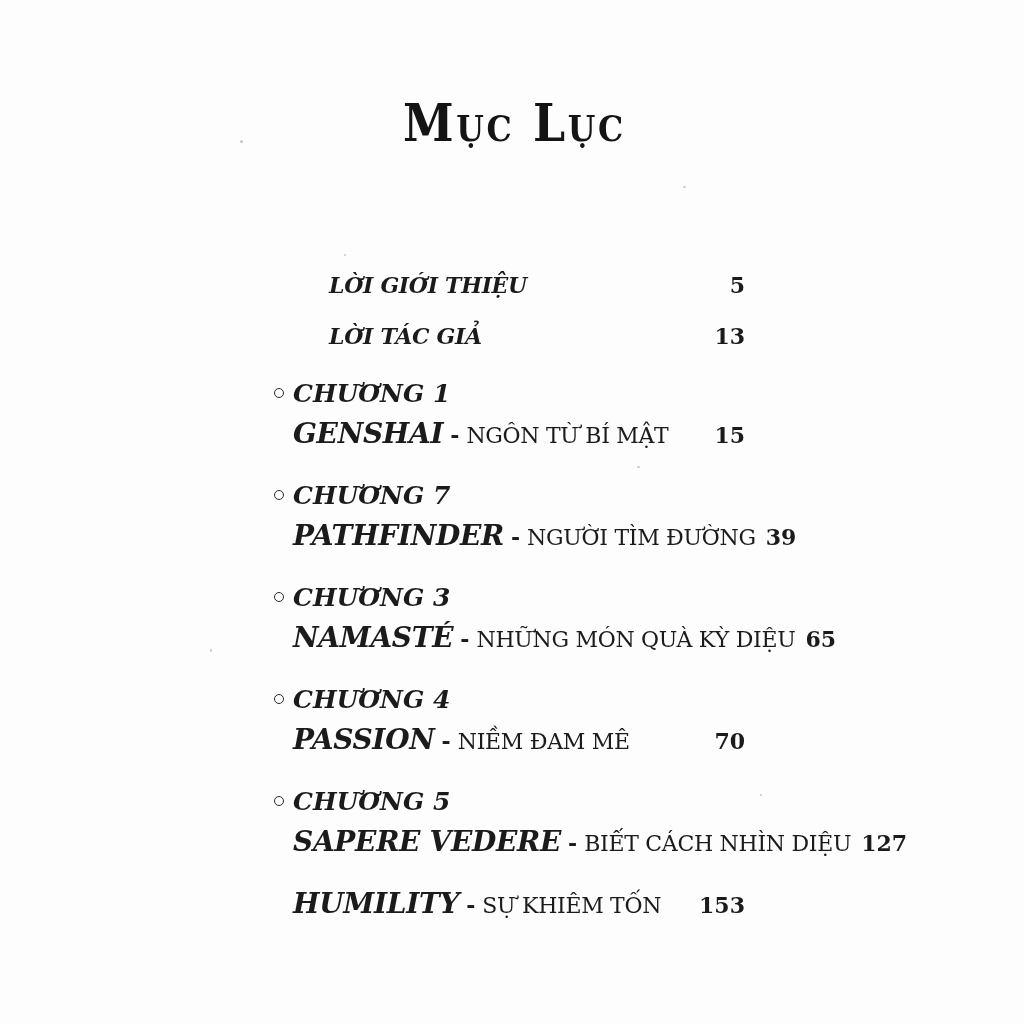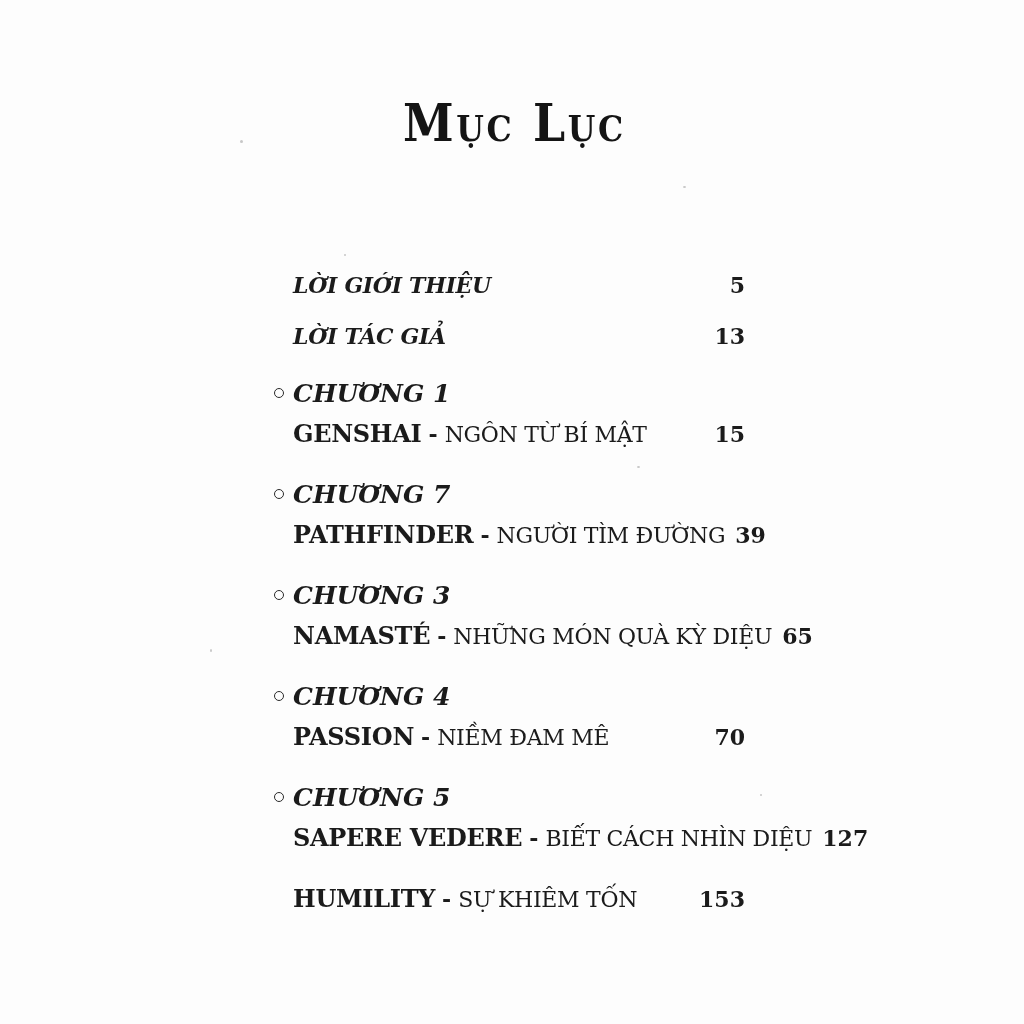--- a/index.html
+++ b/index.html
@@ -43,20 +43,21 @@
     align-items: baseline;
     line-height: 30px;
     white-space: nowrap;
     position: relative;
   }
   .entry-label {
     font-style: italic;
     font-weight: 600;
     font-size: 22px;
     letter-spacing: -0.3px;
+    margin-left: 36px;
   }
   .entry-page {
     font-style: normal;
     font-weight: 600;
     font-size: 22px;
     padding-left: 10px;
   }
   .front-row-2 { margin-top: 21px; }
   .chapter-group { margin-top: 28px; }
   .chapter-heading {
@@ -72,22 +73,23 @@
     left: -19px;
     top: 9px;
     width: 8px;
     height: 8px;
     border: 1.6px solid #2a2a2a;
     border-radius: 50%;
     background: transparent;
     display: inline-block;
   }
   .chapter-name {
-    font-weight: 600;
-    font-size: 24px;
+    font-style: italic;
+    font-weight: 600;
+    font-size: 28px;
     letter-spacing: -0.3px;
   }
   .separator {
     font-style: normal;
     font-weight: 600;
     font-size: 22px;
     margin: 0 7px;
   }
   .chapter-subtitle {
     font-style: normal;

